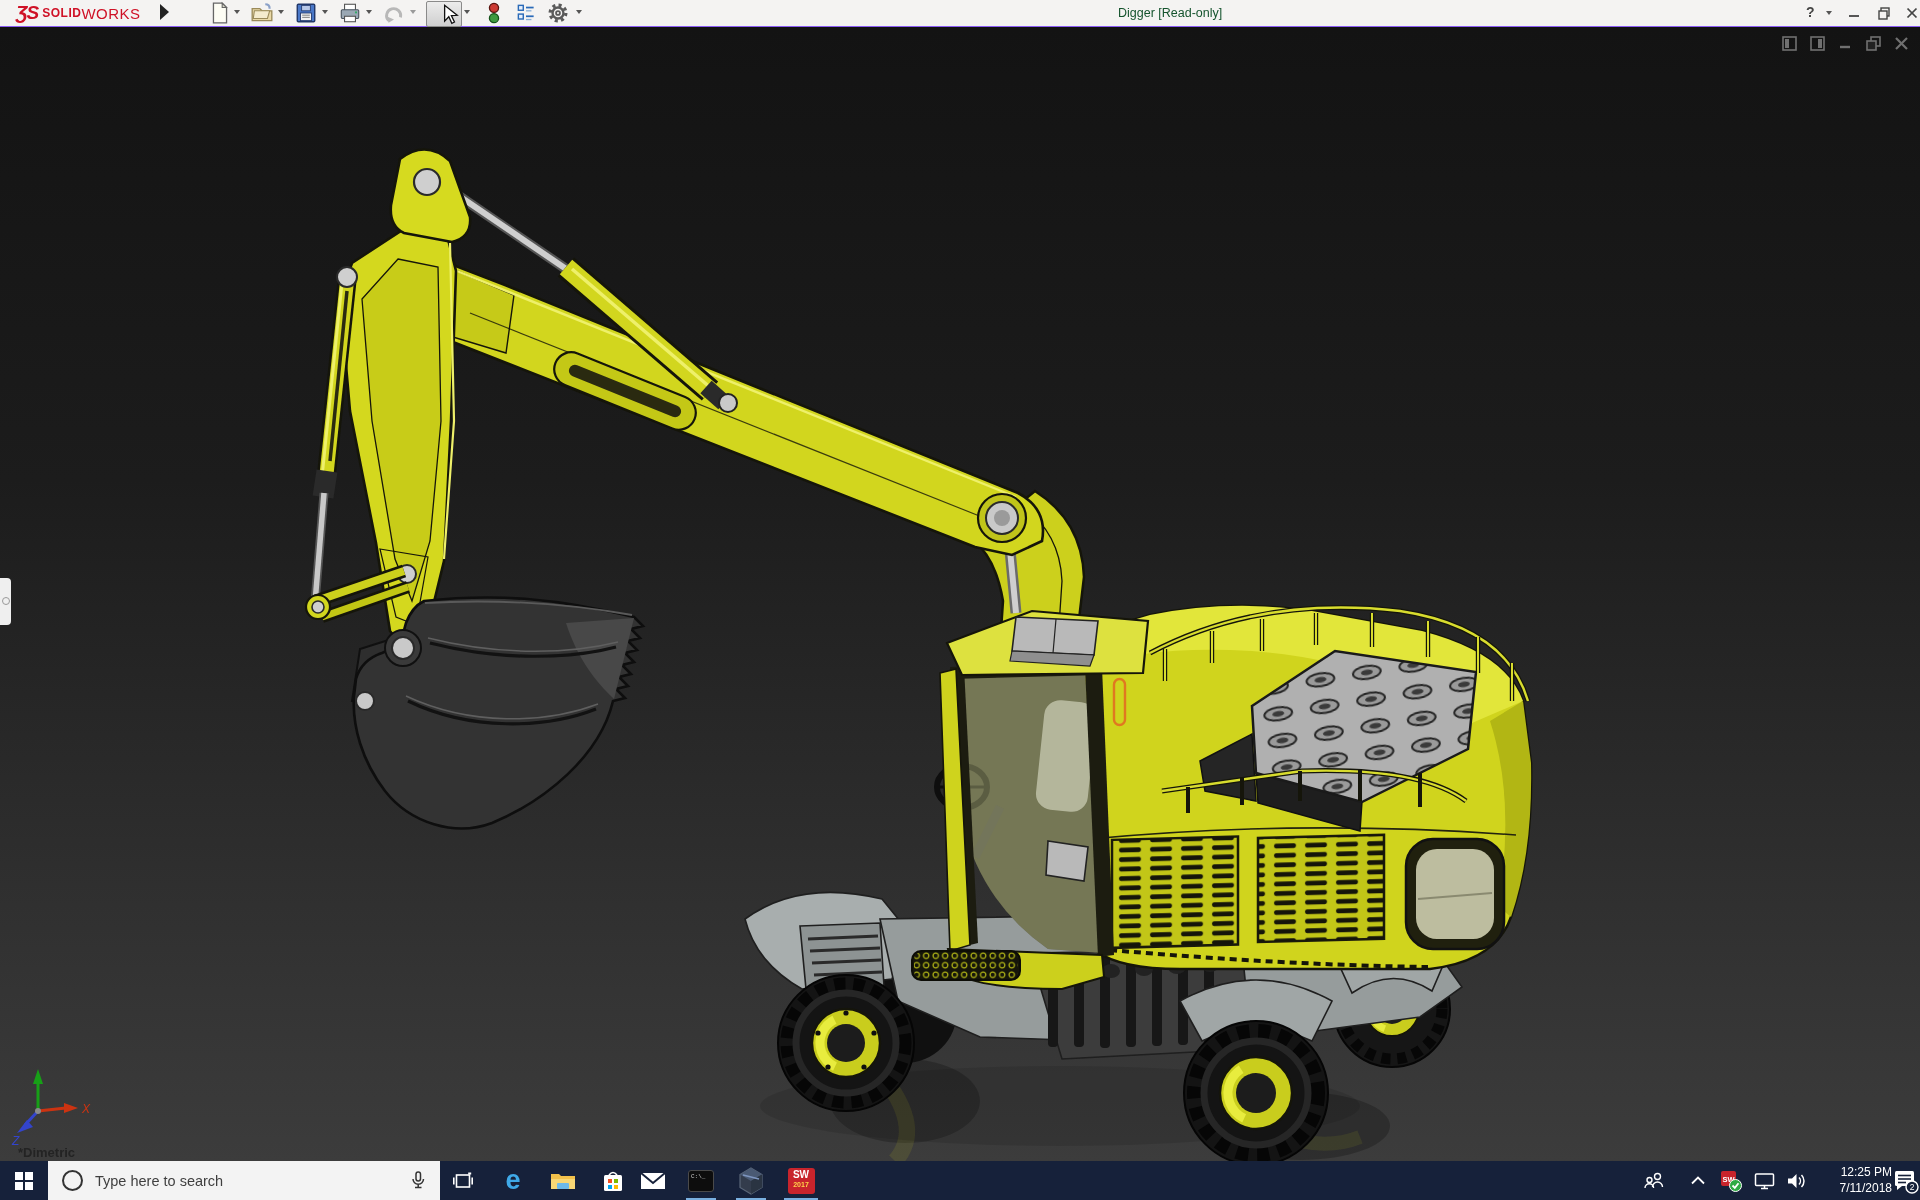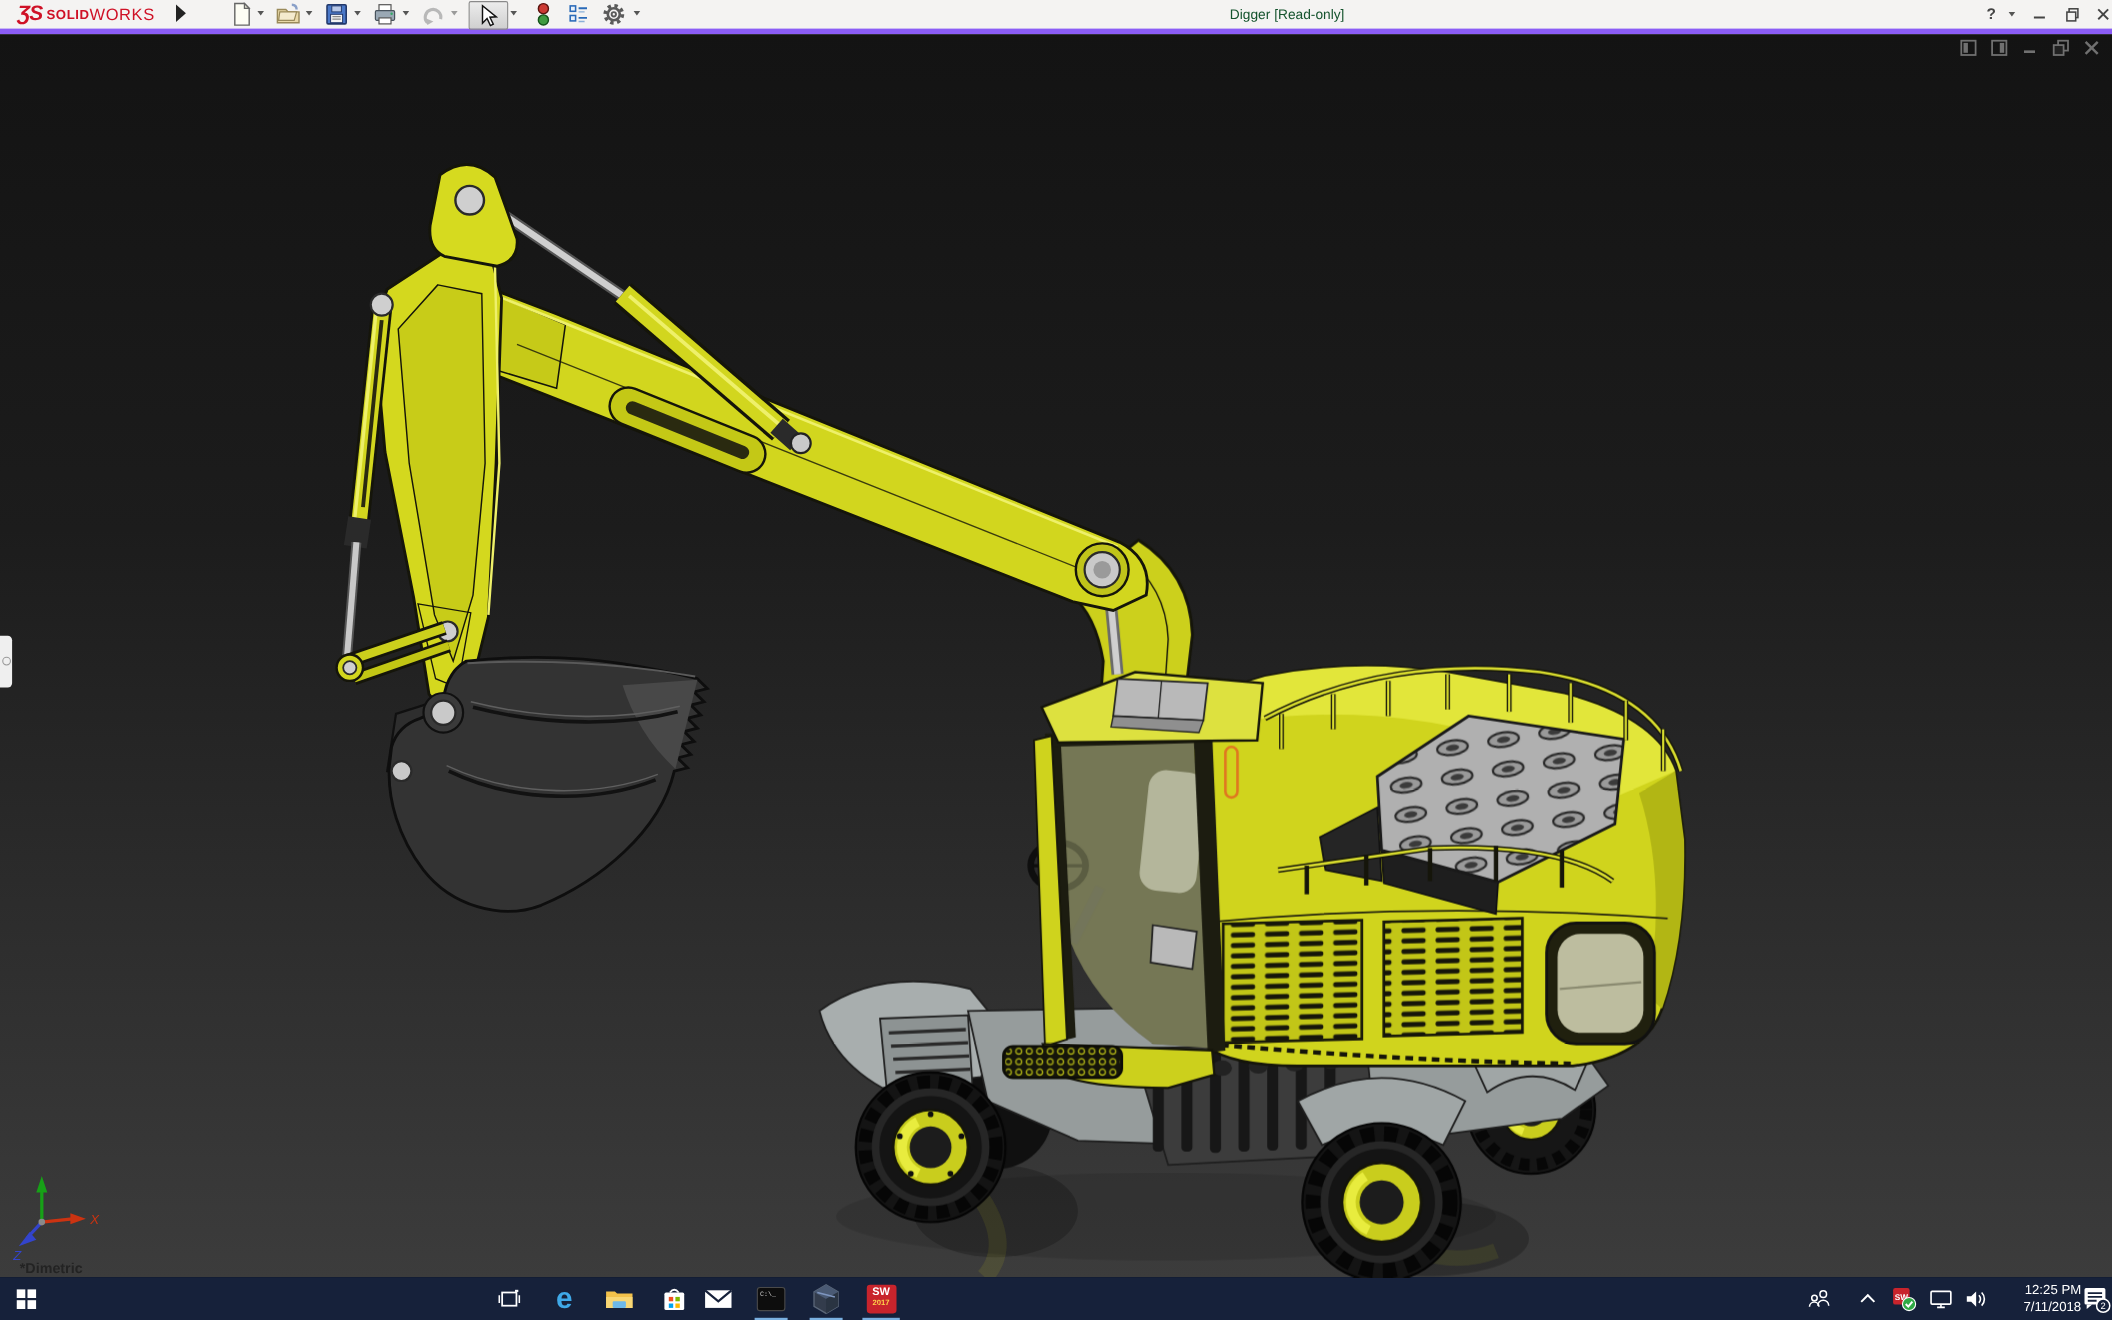--- a/index.html
+++ b/index.html
@@ -1,21 +1,21 @@
 <!DOCTYPE html>
 <html><head>
 <meta charset="utf-8">
 <style>
   html,body{margin:0;padding:0;background:#000;}
   #stage{position:relative;width:1920px;height:1200px;overflow:hidden;
          font-family:"Liberation Sans",sans-serif;-webkit-font-smoothing:antialiased;}
 
   
   #titlebar{position:absolute;left:0;top:0;width:1920px;height:26px;
-            background:#f4f3f2;border-bottom:5px solid #8b5cf6;z-index:30;}
+            background:#f4f3f2;border-bottom:1px solid #8b5cf6;z-index:30;text-align:right;}
   .logo{position:absolute;left:16px;top:2px;height:22px;display:flex;align-items:center;}
   .logo .mark{font-style:italic;font-weight:bold;font-size:19px;color:#cf1126;letter-spacing:-1px;margin-right:4px;}
   .logo .nb{font-weight:bold;font-size:12px;color:#cf1126;letter-spacing:.5px;}
   .logo .nl{font-weight:400;font-size:15px;color:#cf1126;letter-spacing:.5px;}
   .flyout{position:absolute;left:160px;top:4px;width:0;height:0;
           border-top:8px solid transparent;border-bottom:8px solid transparent;border-left:9px solid #222;}
   .tbi{position:absolute;top:1px;width:24px;height:24px;}
   .tbi svg{width:24px;height:24px;}
   .tb-caret{position:absolute;top:10px;width:0;height:0;display:inline-block;
             border-left:3.5px solid transparent;border-right:3.5px solid transparent;border-top:4px solid #555;}
@@ -487,20 +487,30 @@
   <div id="taskbar">
     <div id="start" class="tray-item" style="left:0;width:48px">
       <svg width="18" height="18" viewBox="0 0 18 18">
         <rect x="0" y="0" width="8" height="8" fill="#fff"></rect>
           <rect x="10" y="0" width="8" height="8" fill="#fff"></rect>
         <rect x="0" y="10" width="8" height="8" fill="#fff"></rect>
           <rect x="10" y="10" width="8" height="8" fill="#fff"></rect>
       </svg>
     </div>
 
+    <div id="searchbox">
+      <div class="cring"></div>
+      <span class="stext">Type here to search</span>
+      <svg class="mic" width="20" height="20" viewBox="0 0 20 20">
+        <rect x="8" y="2" width="4.5" height="9" rx="2.2" fill="none" stroke="#333" stroke-width="1.5"></rect>
+        <path d="M5 9 a5.2 5.2 0 0 0 10.5 0" fill="none" stroke="#333" stroke-width="1.5"></path>
+        <line x1="10.2" y1="14.5" x2="10.2" y2="17.5" stroke="#333" stroke-width="1.5"></line>
+        <line x1="7" y1="17.5" x2="13.5" y2="17.5" stroke="#333" stroke-width="1.5"></line>
+      </svg>
+    </div>
 
     <div class="tb-app" style="left:440px">
       <svg width="20" height="18" viewBox="0 0 20 18">
         <rect x="3.5" y="3" width="13" height="12" fill="none" stroke="#fff" stroke-width="1.6"></rect>
         <line x1="0.8" y1="5.5" x2="0.8" y2="12.5" stroke="#fff" stroke-width="1.6"></line>
         <line x1="19.2" y1="5.5" x2="19.2" y2="12.5" stroke="#fff" stroke-width="1.6"></line>
         <rect x="15.2" y="0.5" width="3" height="2" fill="#fff"></rect>
       </svg>
     </div>
 

